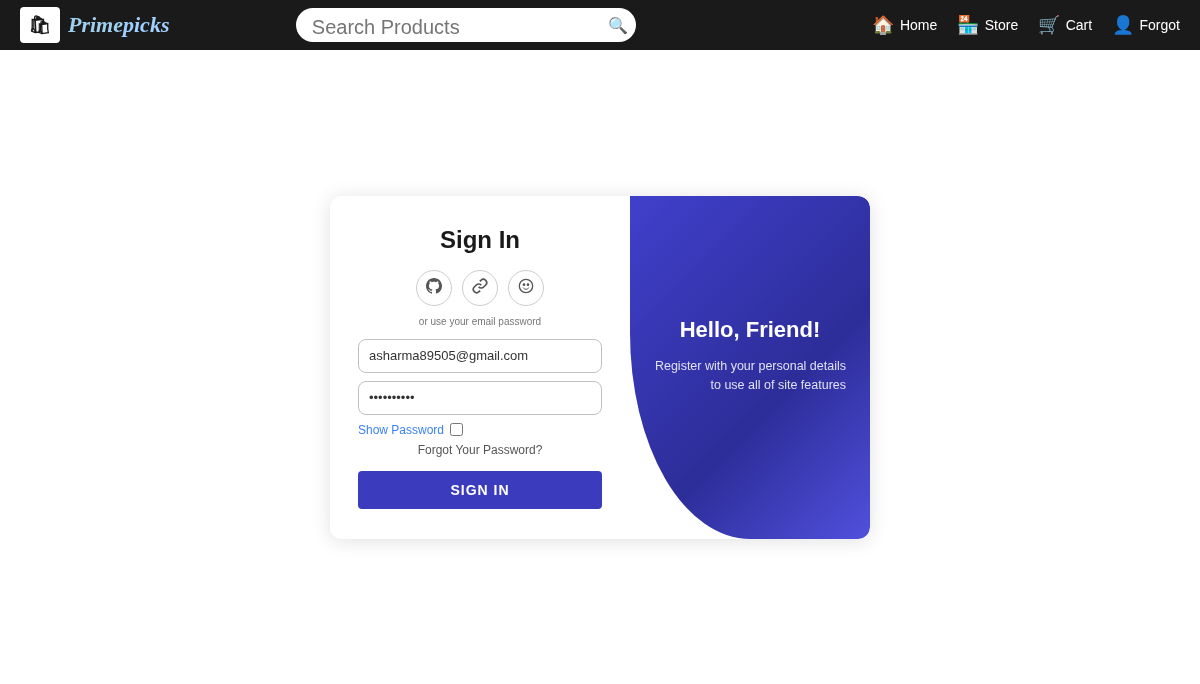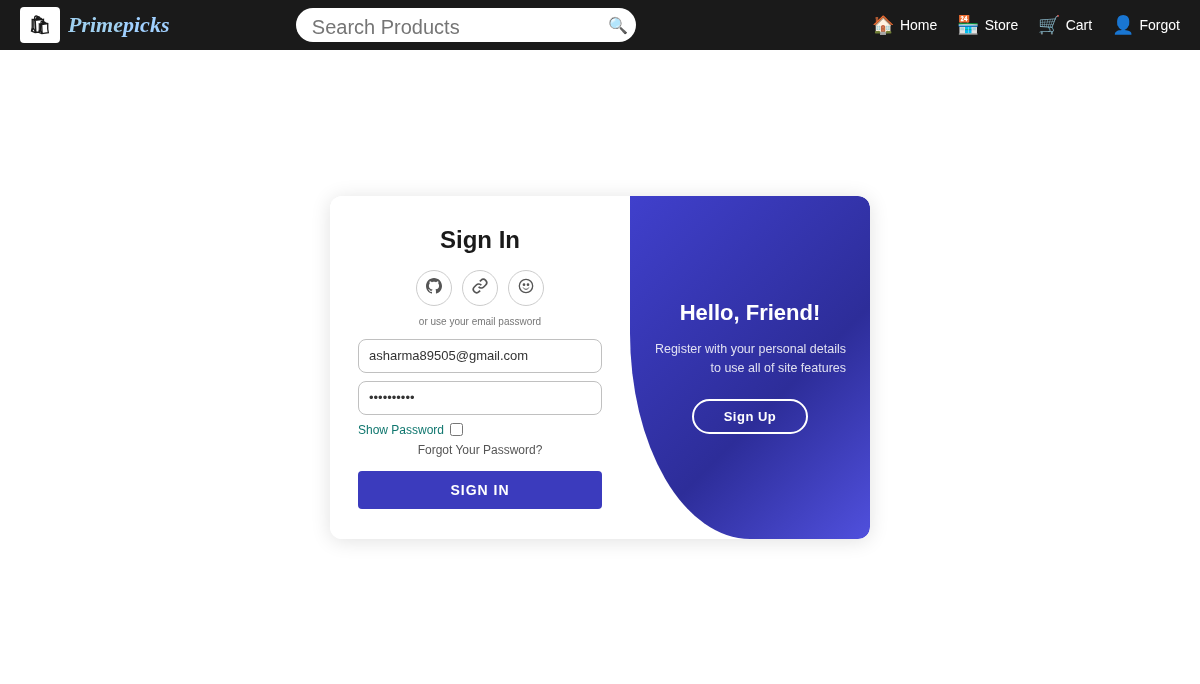--- a/index.html
+++ b/index.html
@@ -168,21 +168,21 @@
     }
     .show-password-row {
       display: flex;
       align-items: center;
       gap: 6px;
       margin-bottom: 6px;
       align-self: flex-start;
     }
     .show-password-label {
       font-size: 12px;
-      color: #0f766e;
+      color: #3b82f6;
     }
     .show-password-checkbox {
       width: 13px;
       height: 13px;
       cursor: pointer;
     }
     .forgot-link {
       font-size: 12px;
       color: #555;
       cursor: pointer;
@@ -323,17 +323,16 @@
       </div>
 
       <a class="forgot-link" href="#">Forgot Your Password?</a>
 
       <button class="sign-in-btn">SIGN IN</button>
     </div>
 
     <div class="right-panel">
       <h2 class="hello-title">Hello, Friend!</h2>
       <p class="hello-desc">Register with your personal details to use all of site features</p>
-      <button class="sign-up-btn">Sign Up</button>
     </div>
 
   </div>
 </div>
 
 </body></html>

